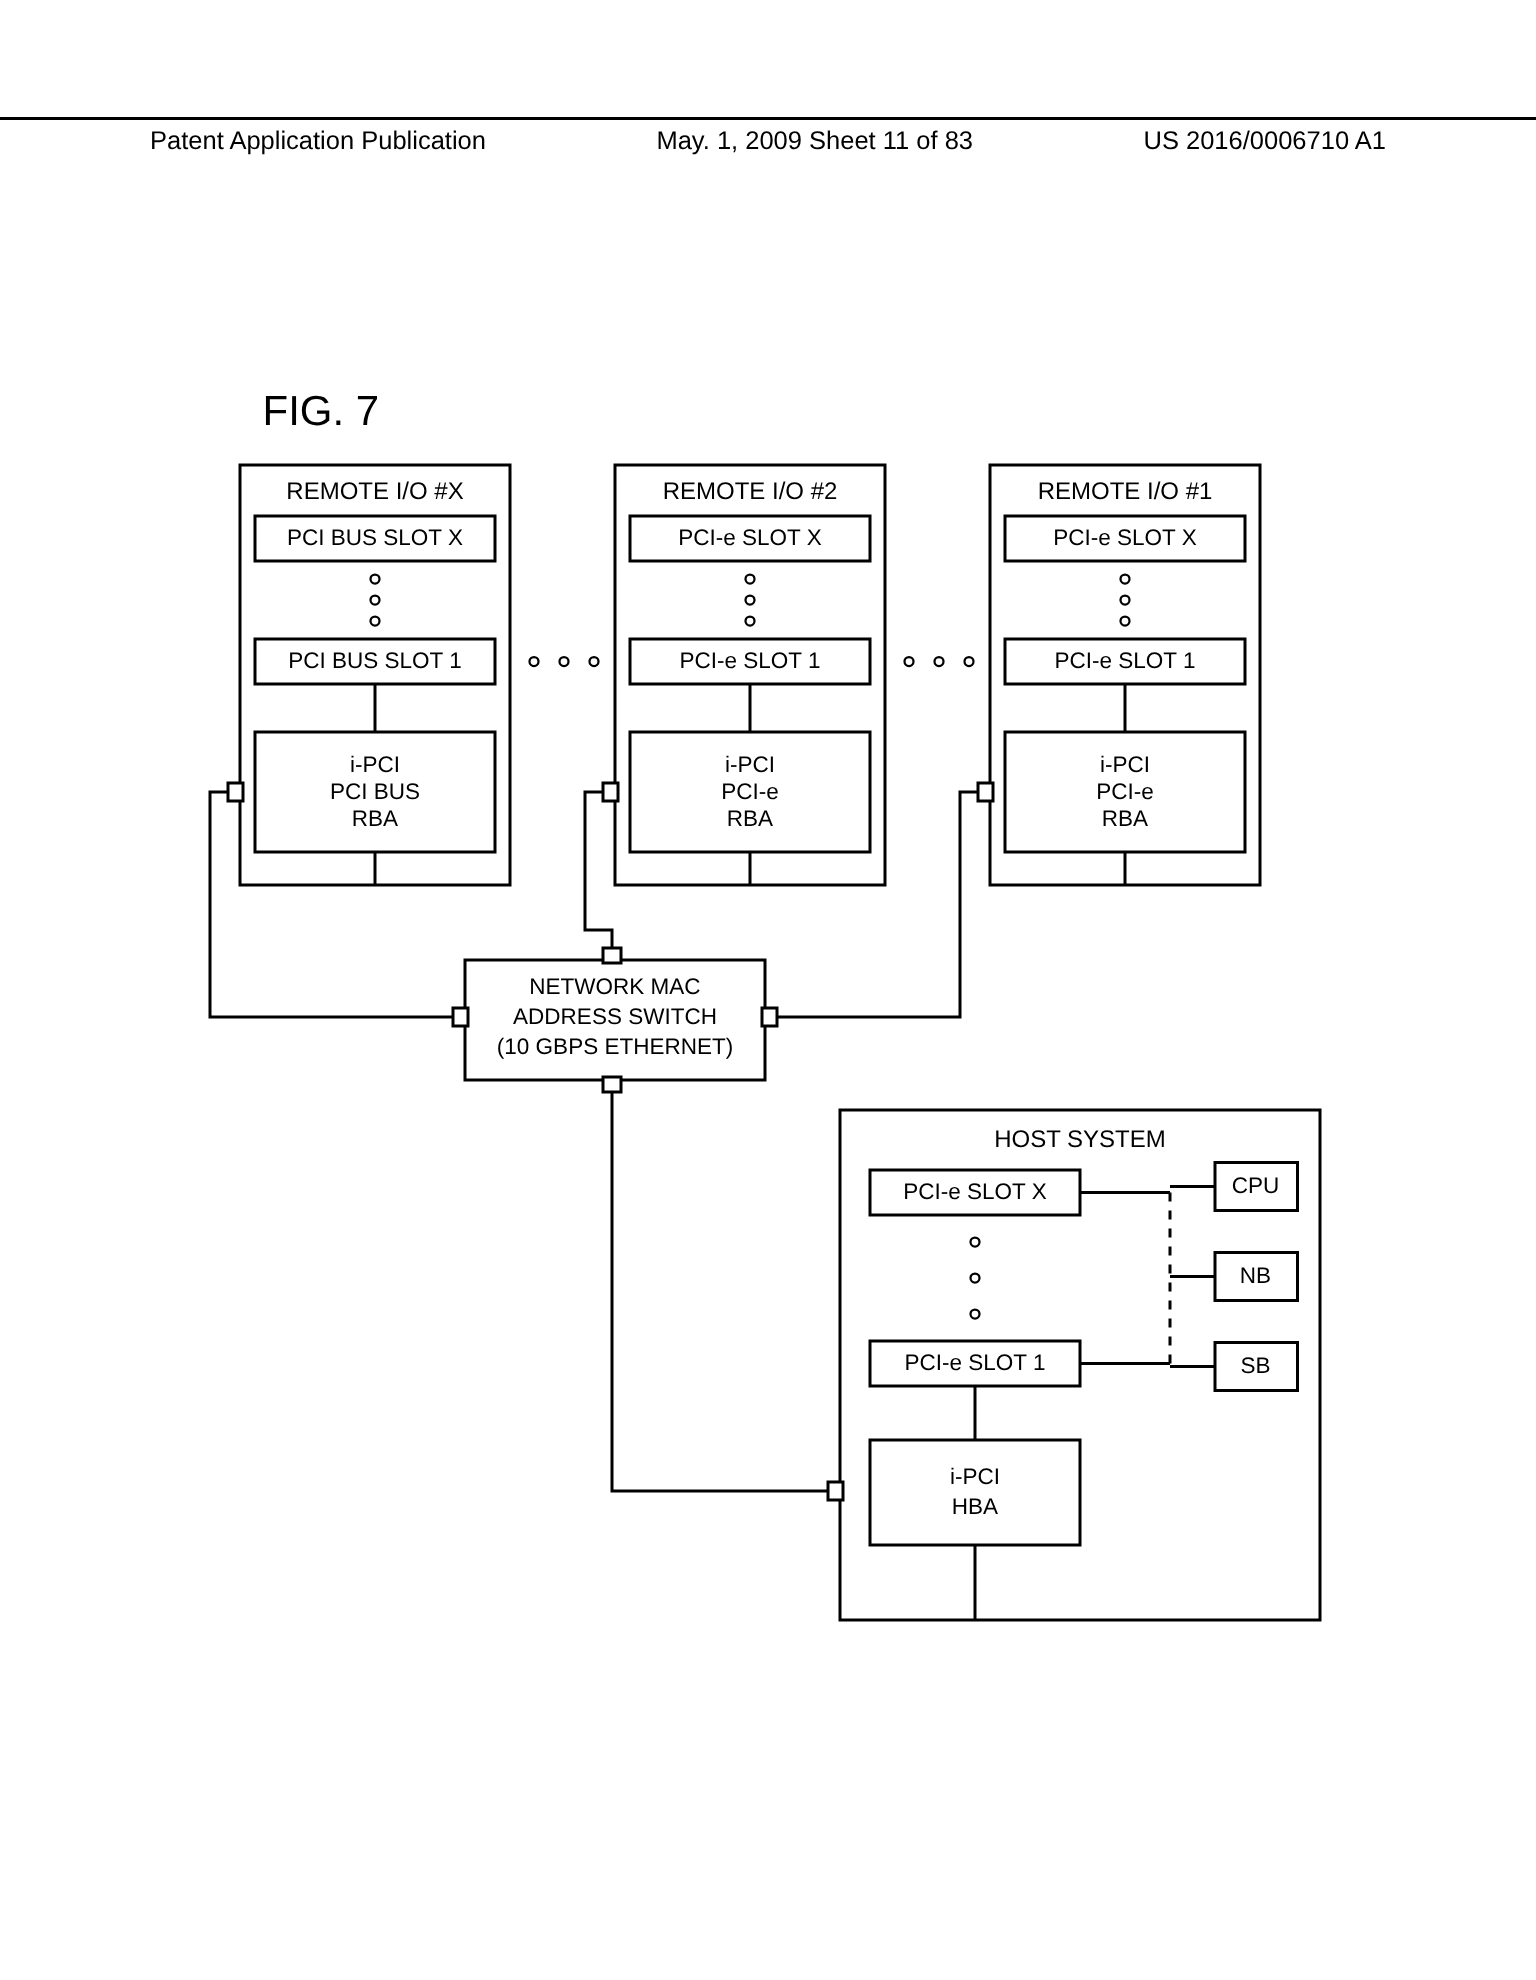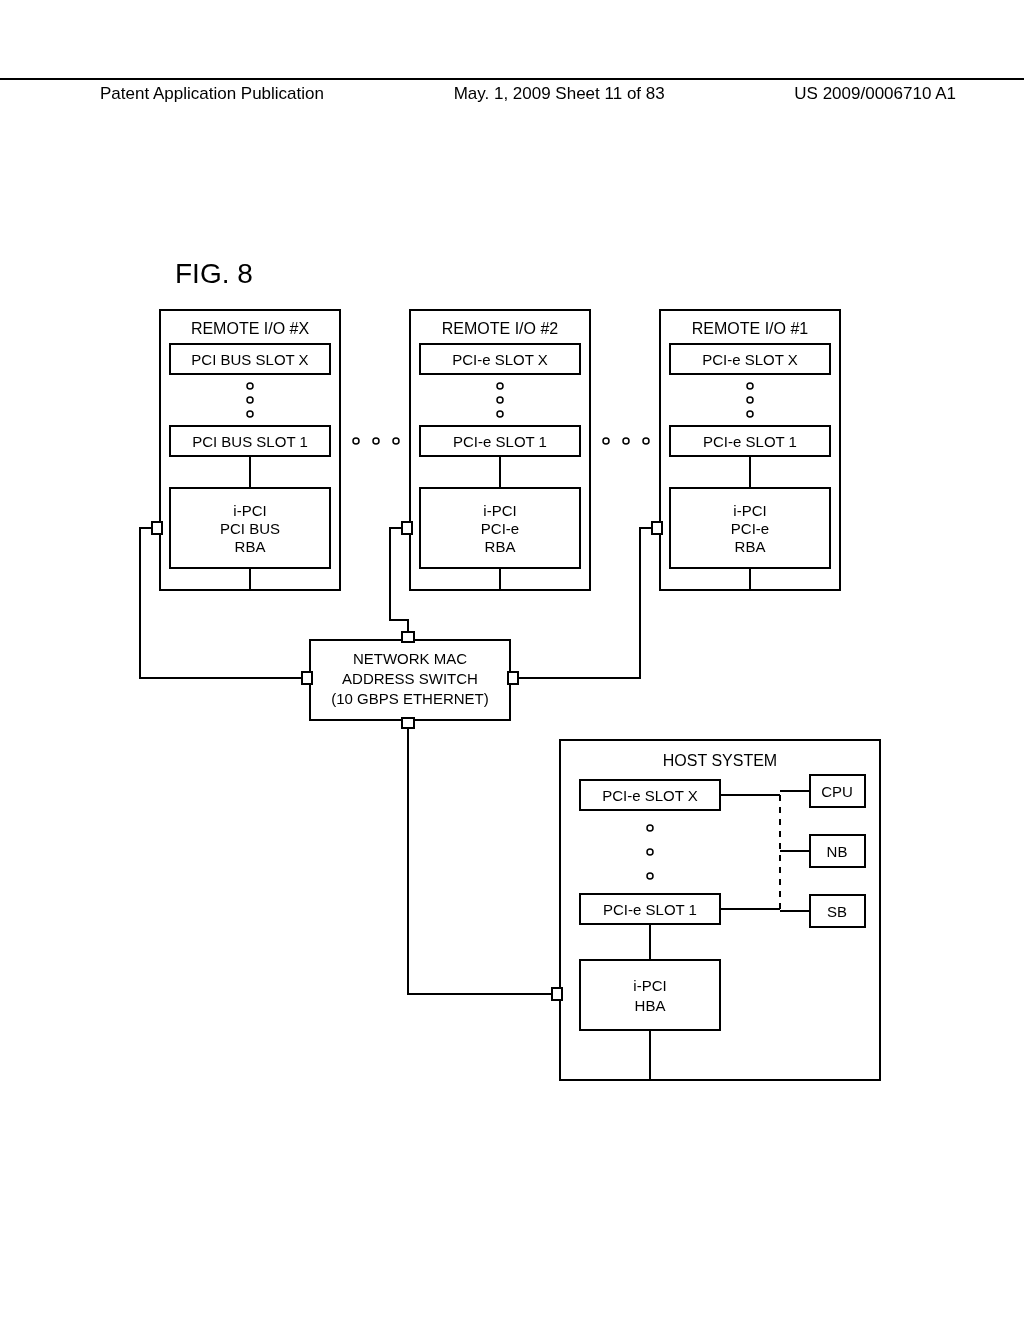--- a/index.html
+++ b/index.html
@@ -12,21 +12,21 @@
     color: #000;
   }
   .header {
     position: absolute;
     top: 78px;
     left: 0;
     width: 1024px;
     border-top: 2px solid #000;
     display: flex;
     justify-content: space-between;
-    padding: 4px 68px 0 100px;
+    padding: 4px 100px 0 100px;
     font-size: 17px;
   }
   .fig-label {
     position: absolute;
     top: 258px;
     left: 175px;
     font-size: 28px;
   }
   svg.diagram {
     position: absolute;
@@ -73,24 +73,24 @@
     stroke: #000;
     stroke-width: 2;
   }
 </style>
 </head>
 <body>
 
 <div class="header">
   <span>Patent Application Publication</span>
   <span>May. 1, 2009  Sheet 11 of 83</span>
-  <span>US 2009/0006710 A1</span>
+  <span>US 2016/0006710 A1</span>
 </div>
 
-<div class="fig-label">FIG. 8</div>
+<div class="fig-label">FIG. 7</div>
 
 <svg class="diagram" viewBox="0 0 770 830">
 
   <g>
     <rect class="box" x="30" y="10" width="180" height="280"></rect>
     <text class="txt" x="120" y="28">REMOTE I/O #X</text>
 
     <rect class="box" x="40" y="44" width="160" height="30"></rect>
     <text class="txtsm" x="120" y="59">PCI BUS SLOT X</text>
 

